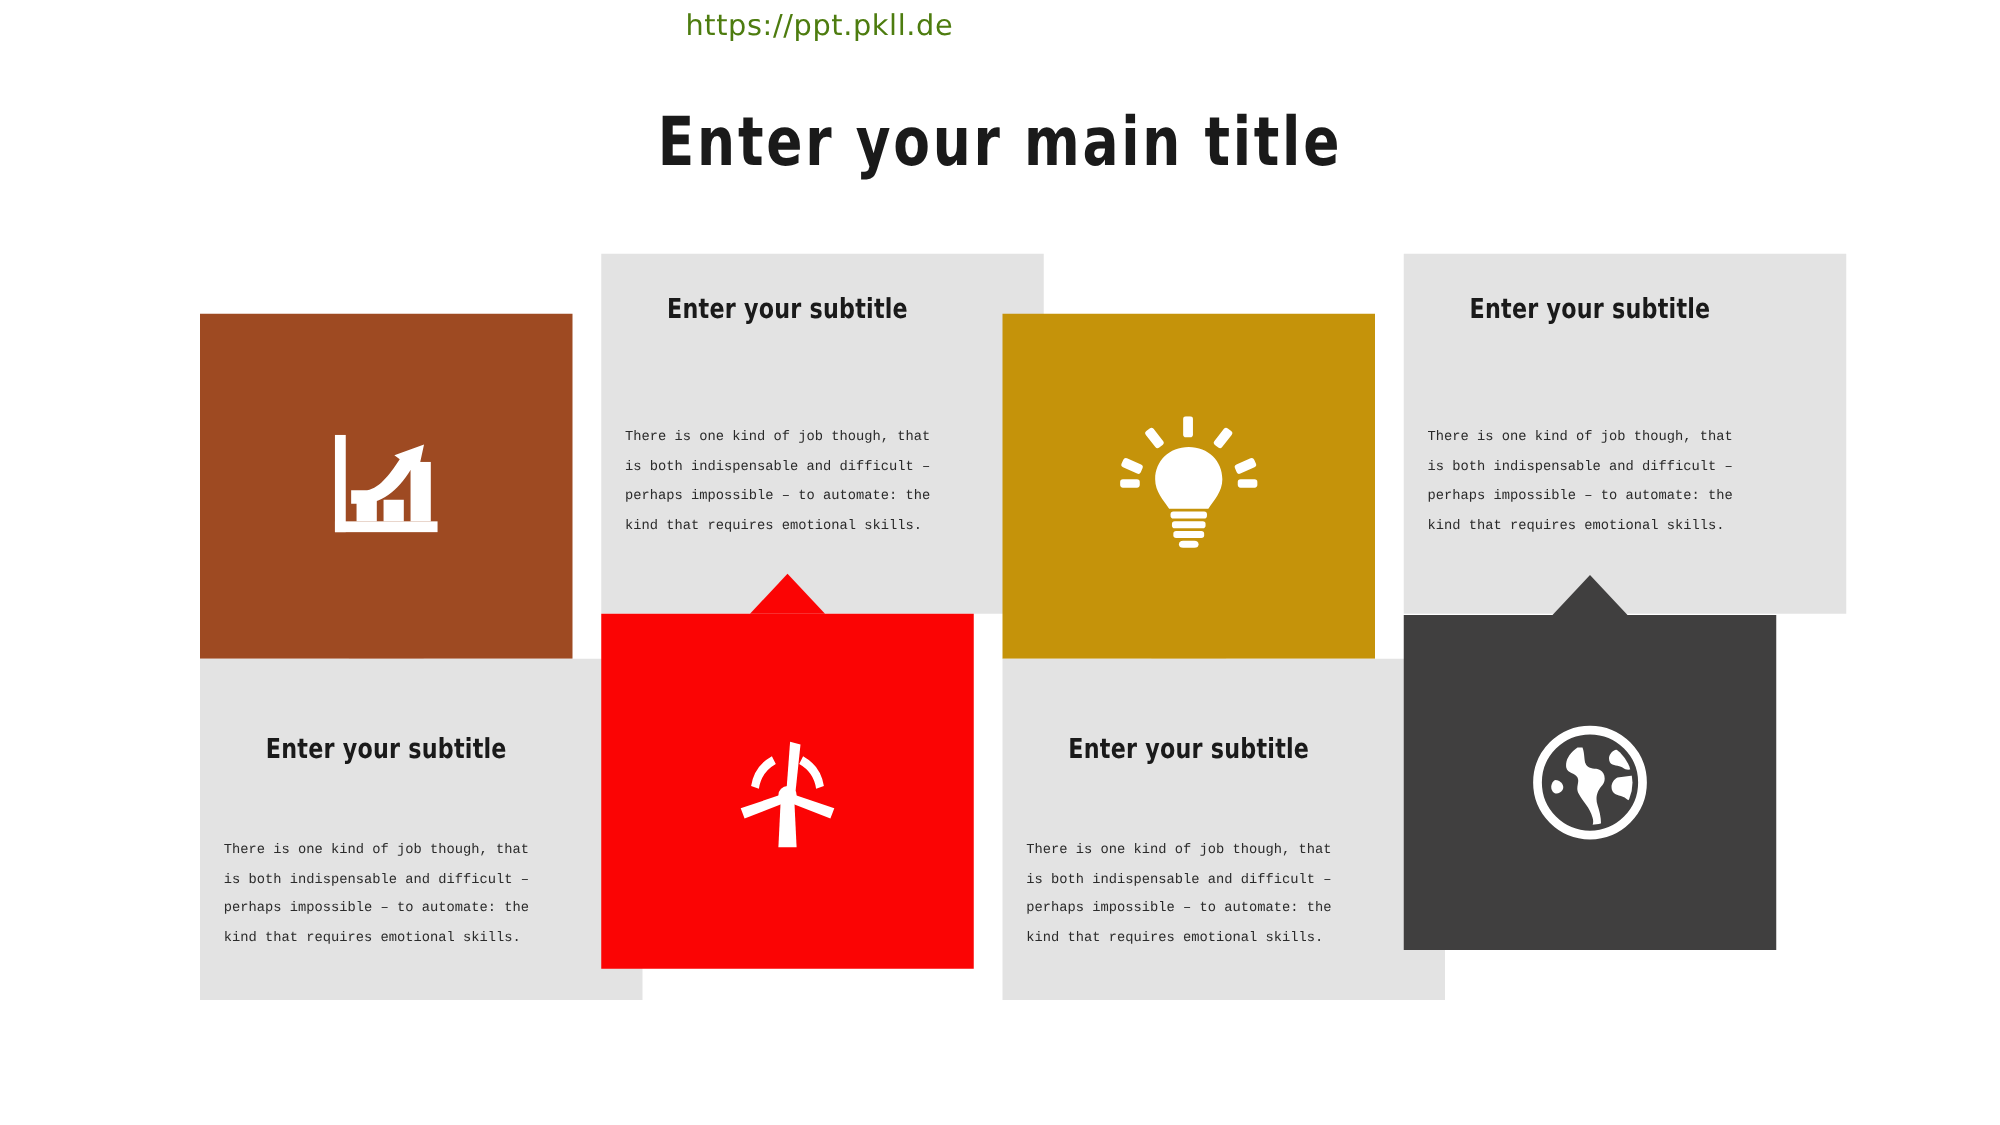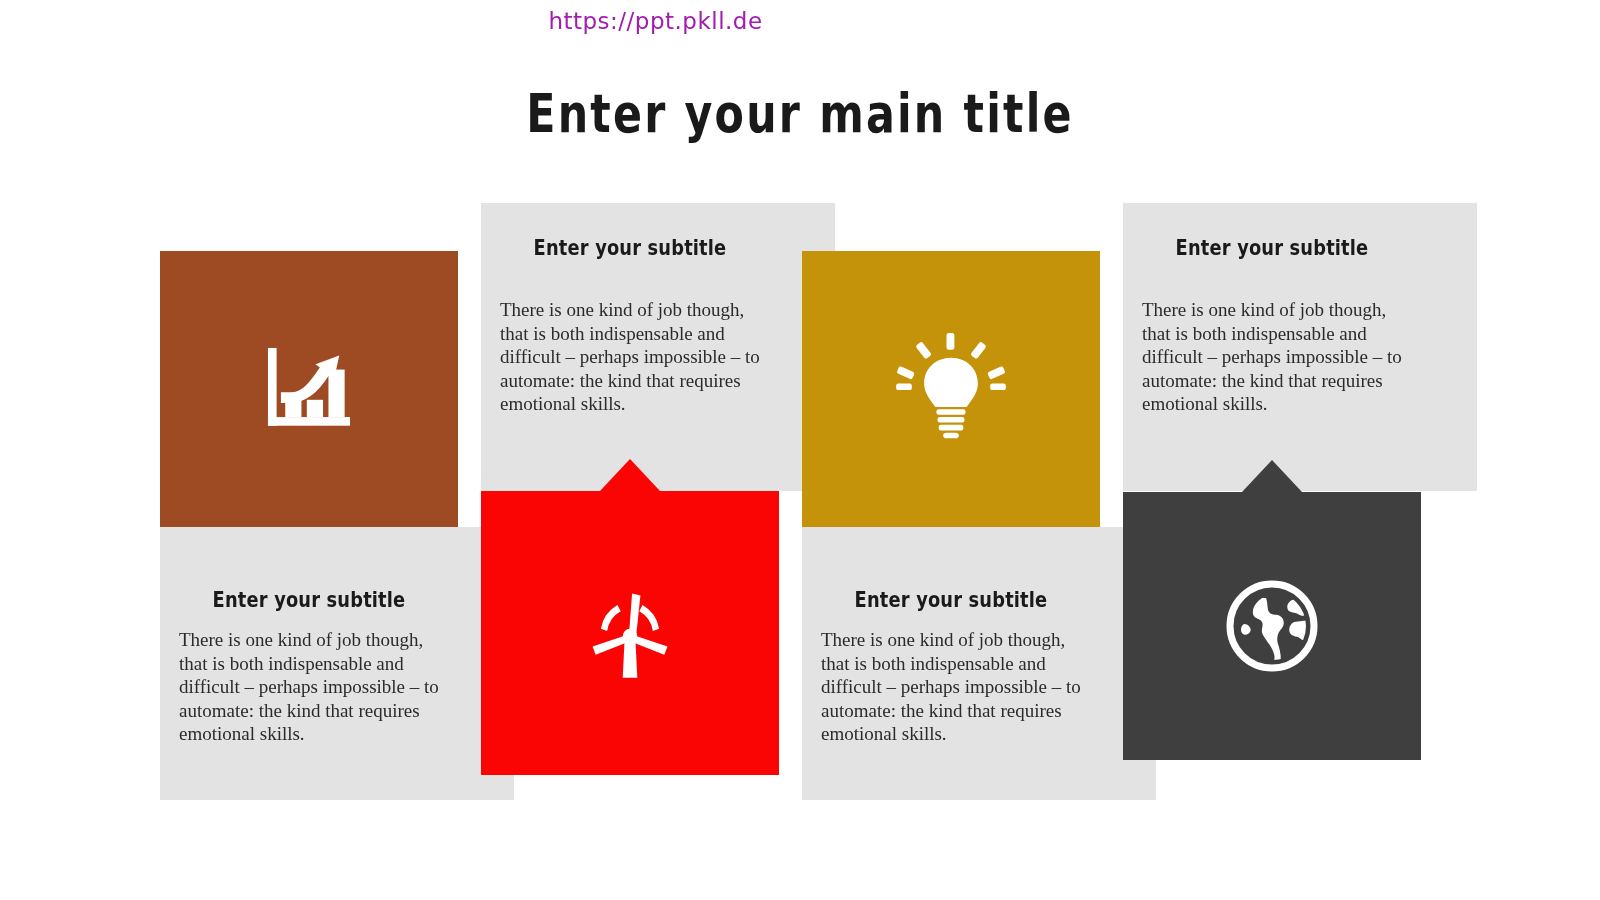--- a/index.html
+++ b/index.html
@@ -26,21 +26,21 @@
   
   .watermark {
     position: absolute;
     top: 8px;
     left: 0;
     width: 1311px;
     text-align: center;
     font-family: "DejaVu Sans", sans-serif;
     font-size: 23px;
     letter-spacing: 0.5px;
-    color: #a21caf;
+    color: #4d7c0f;
     user-select: none;
   }
 
   
   .main-title {
     position: absolute;
     top: 82px;
     left: 0;
     width: 1600px;
     text-align: center;
@@ -119,26 +119,27 @@
     font-family: "DejaVu Sans Condensed", "Liberation Sans Narrow", "Liberation Sans", sans-serif;
     font-size: 22px;
     font-weight: bold;
     color: #1a1a1a;
     text-align: center;
     letter-spacing: 0.2px;
     transform: scaleX(0.9);
   }
 
   .body-text {
-    font-family: Liberation Serif, serif;
-    font-size: 19px;
+    font-family: Liberation Mono, monospace;
+    font-size: 11px;
     line-height: 23.5px;
     color: #2b2b2b;
     text-align: left;
     padding: 0 18px 0 19px;
+    margin-top: 41px;
   }
 
   
 
   
   .col-1 .card       { top: 251px;  height: 276px; }
   .col-1 .card-icon-wrap { top: 251px; height: 276px; }
   .col-1 .arrow      { top: 527px; }
   .col-1 .panel      { top: 527px;  height: 273px; }
   .col-1 .subtitle   { position: absolute; top: 60px;  left: 0; width: 298px; }

